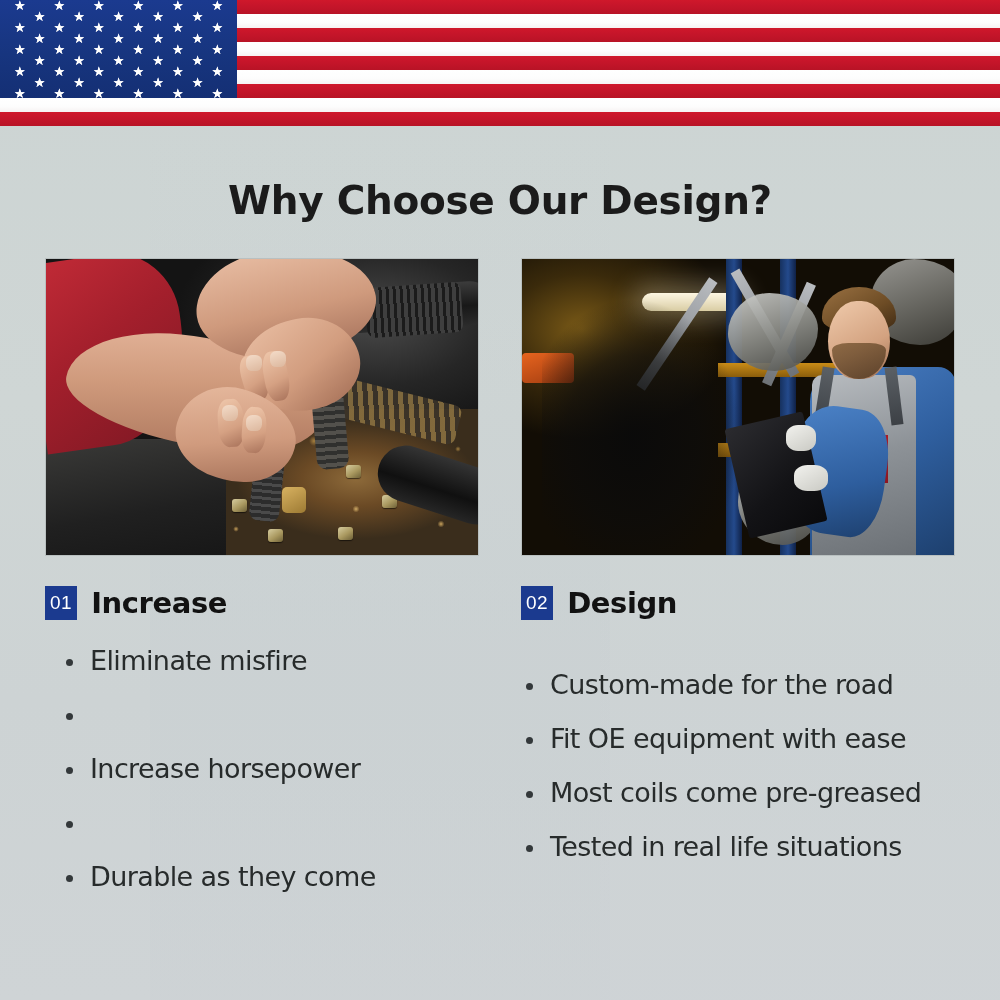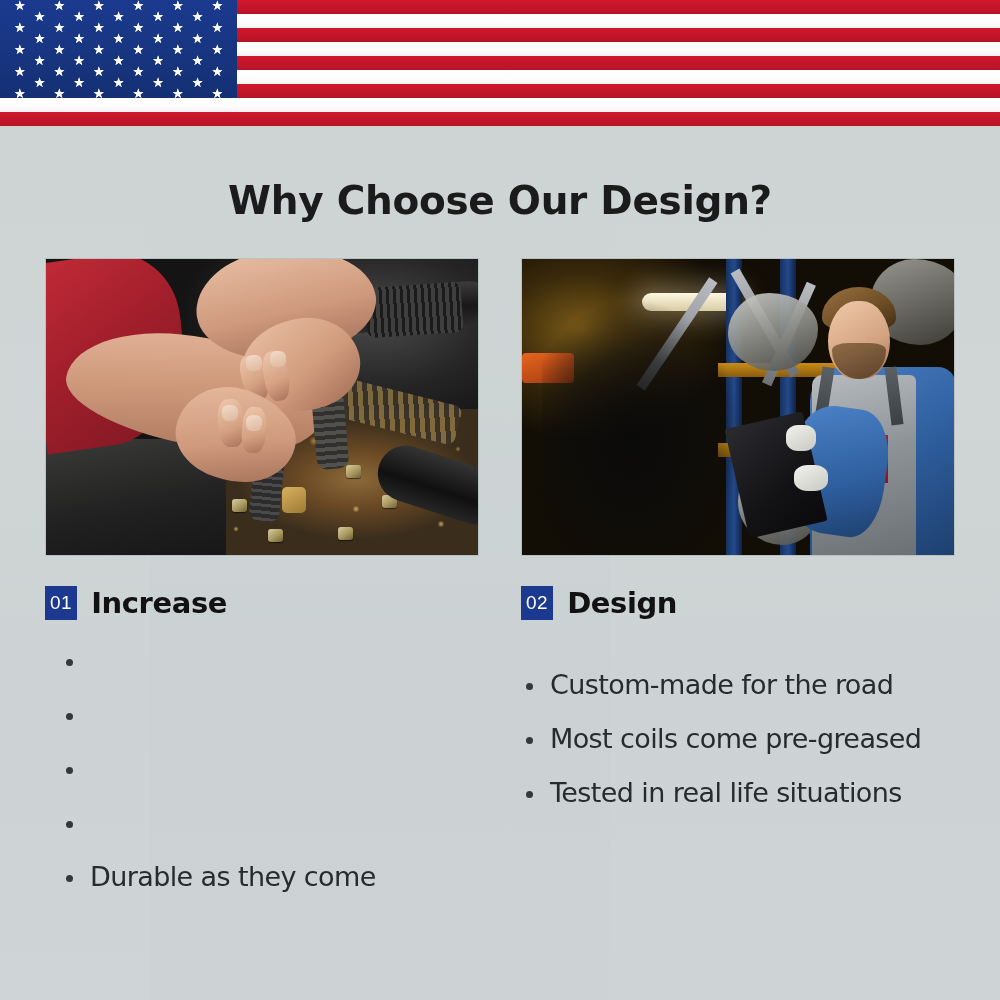--- a/index.html
+++ b/index.html
@@ -531,26 +531,27 @@
     <span class="num-badge">01</span>
     <span class="col-title">Increase</span>
   </div>
 
   <div class="col-head" id="head-right">
     <span class="num-badge">02</span>
     <span class="col-title">Design</span>
   </div>
 
   <ul class="bullets" id="list-left">
+    <li><span class="dot"></span><span>Eliminate misfire</span></li>
     <li><span class="dot"></span></li>
-    <li><span class="dot"></span></li>
-    <li><span class="dot"></span></li>
+    <li><span class="dot"></span><span>Increase horsepower</span></li>
     <li><span class="dot"></span></li>
     <li><span class="dot"></span><span>Durable as they come</span></li>
   </ul>
 
   <ul class="bullets" id="list-right">
     <li><span class="dot"></span><span>Custom-made for the road</span></li>
+    <li><span class="dot"></span><span>Fit OE equipment with ease</span></li>
     <li><span class="dot"></span><span>Most coils come pre-greased</span></li>
     <li><span class="dot"></span><span>Tested in real life situations</span></li>
   </ul>
 
 </div>
 
 </body></html>

